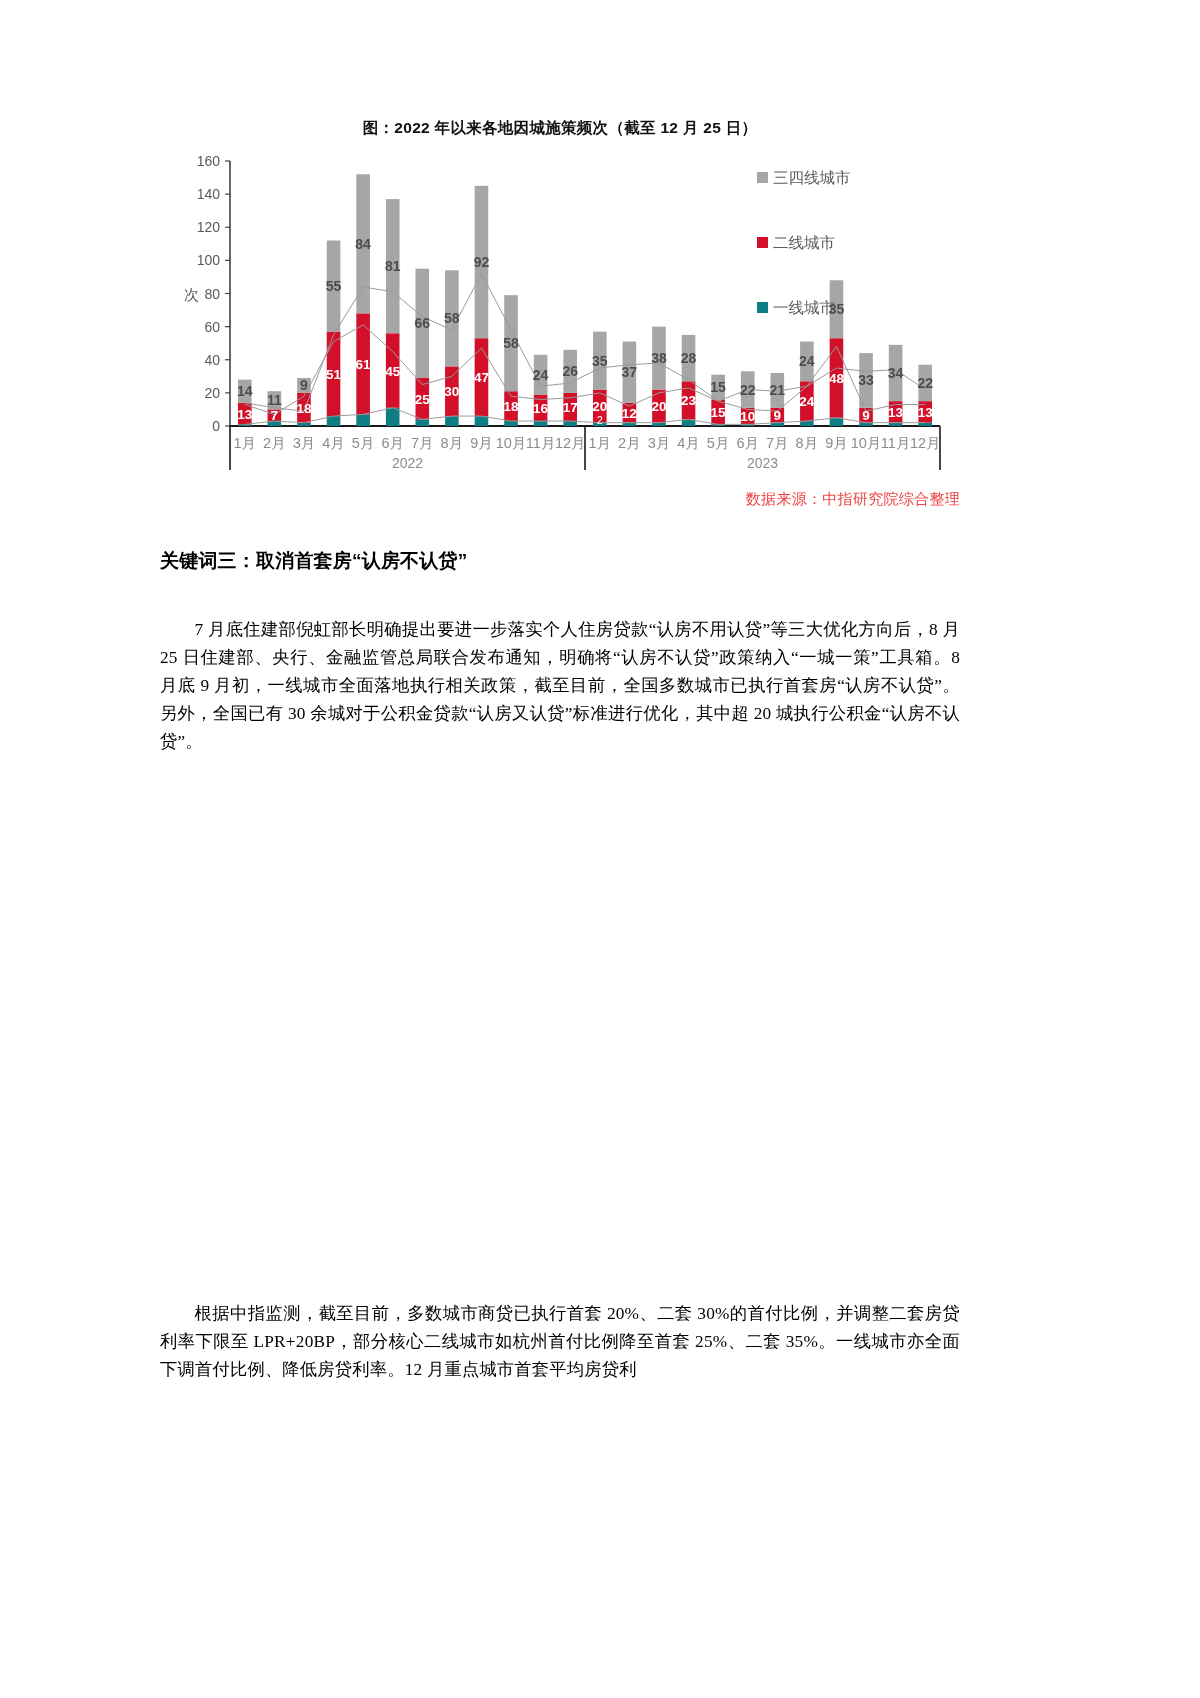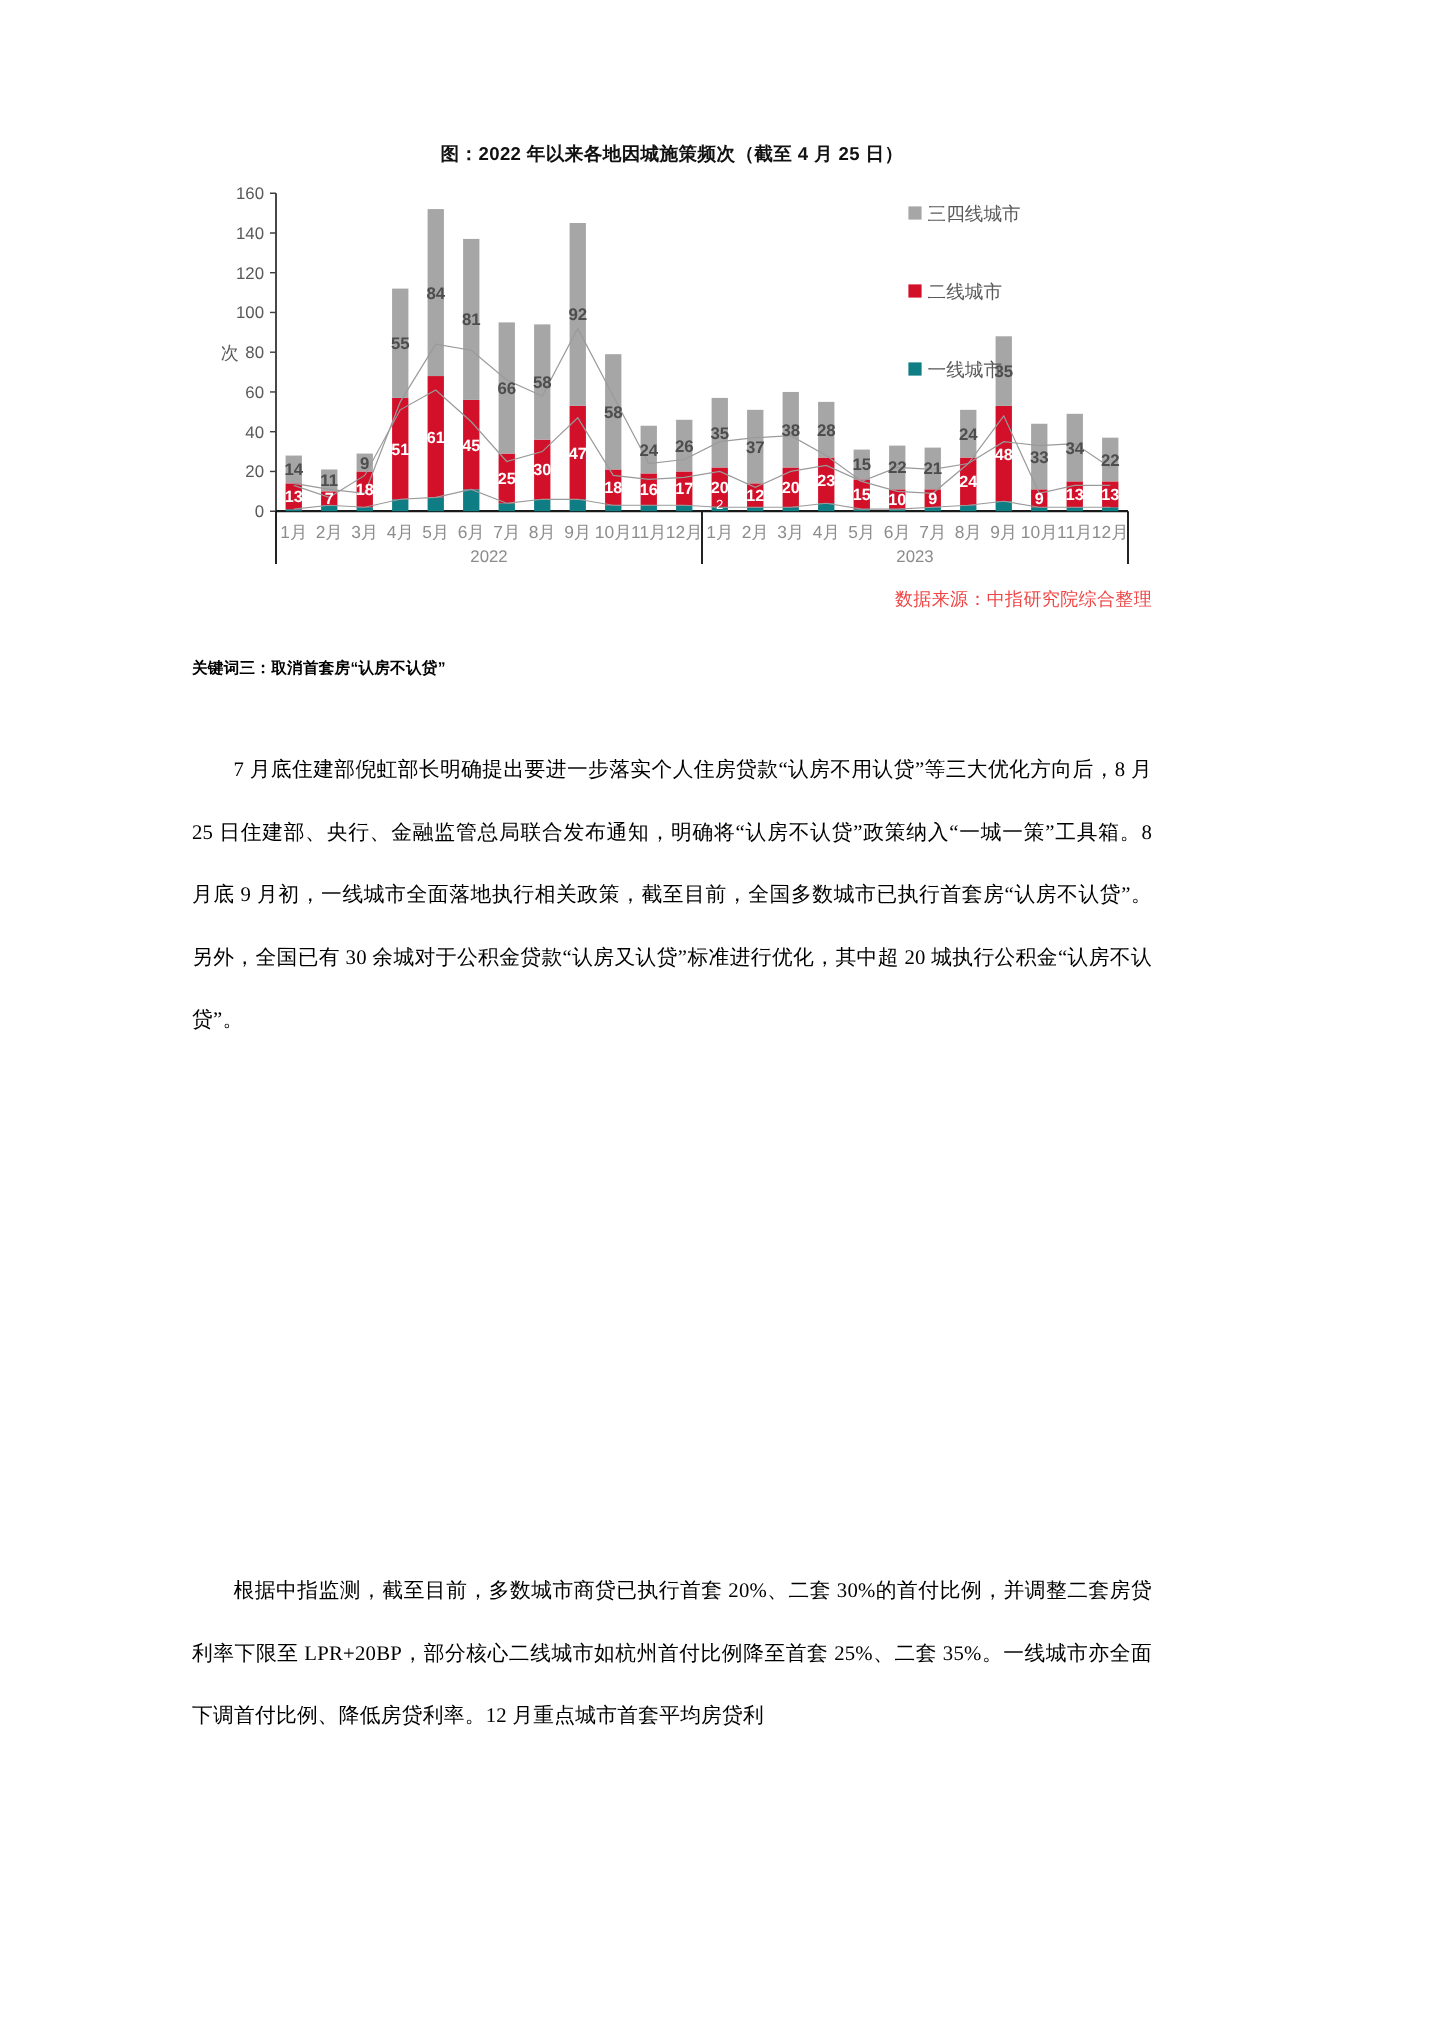--- a/index.html
+++ b/index.html
@@ -22,37 +22,37 @@
   .src-note{
     position:absolute;right:0;top:372px;width:800px;text-align:right;
     font-size:15px;color:#ef4444;font-family:"Liberation Sans","DejaVu Sans",sans-serif;
     letter-spacing:.3px;
   }
 
   
   .h-key{
     position:absolute;left:160px;width:800px;
     font-family:"Liberation Sans","DejaVu Sans",sans-serif;
-    font-weight:bold;font-size:13px;color:#000;letter-spacing:.2px;
+    font-weight:bold;font-size:19px;color:#000;letter-spacing:.2px;
   }
   .para{
     position:absolute;left:160px;width:800px;
-    font-size:17.3px;line-height:52px;text-align:justify;text-justify:inter-ideograph;
+    font-size:17.3px;line-height:28px;text-align:justify;text-justify:inter-ideograph;
     color:#000;letter-spacing:.2px;
   }
   .para.indent{text-indent:2em;}
   .para.bold{font-weight:bold;}
 </style>
 </head>
 <body>
 
 <div class="page">
 
   <div class="figure">
-    <div class="fig-title">图：2022 年以来各地因城施策频次（截至 4 月 25 日）</div>
+    <div class="fig-title">图：2022 年以来各地因城施策频次（截至 12 月 25 日）</div>
 
     <div class="chart-wrap">
       <svg class="chart-svg" id="chart" width="800" height="345" viewBox="0 0 800 345">
           <line x1="65" y1="273" x2="70" y2="273" stroke="#404040" stroke-width="1.2"></line>
           <text x="60" y="278" font-family="Liberation Sans, DejaVu Sans, sans-serif" text-anchor="end" font-size="14" fill="#595959">0</text>
           <line x1="65" y1="239.875" x2="70" y2="239.875" stroke="#404040" stroke-width="1.2"></line>
           <text x="60" y="244.875" font-family="Liberation Sans, DejaVu Sans, sans-serif" text-anchor="end" font-size="14" fill="#595959">20</text>
           <line x1="65" y1="206.75" x2="70" y2="206.75" stroke="#404040" stroke-width="1.2"></line>
           <text x="60" y="211.75" font-family="Liberation Sans, DejaVu Sans, sans-serif" text-anchor="end" font-size="14" fill="#595959">40</text>
           <line x1="65" y1="173.625" x2="70" y2="173.625" stroke="#404040" stroke-width="1.2"></line>

